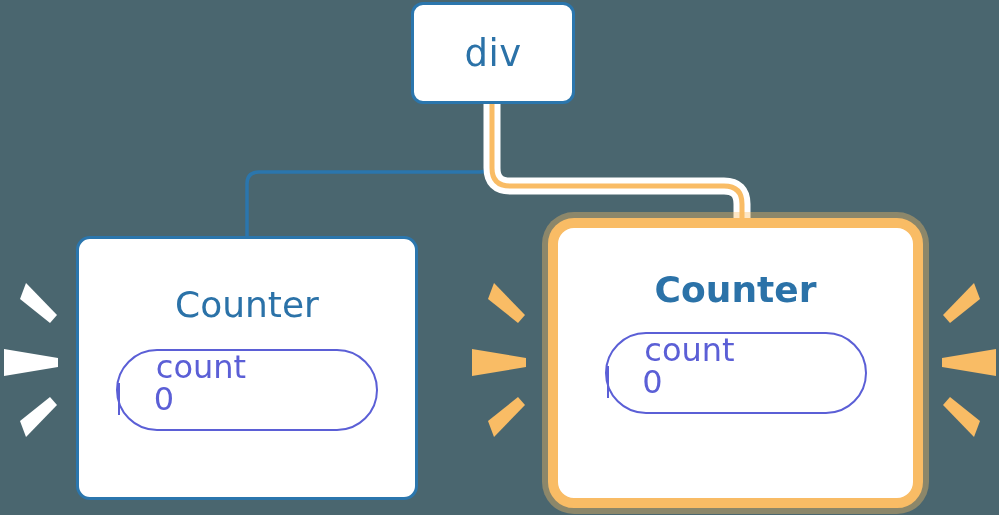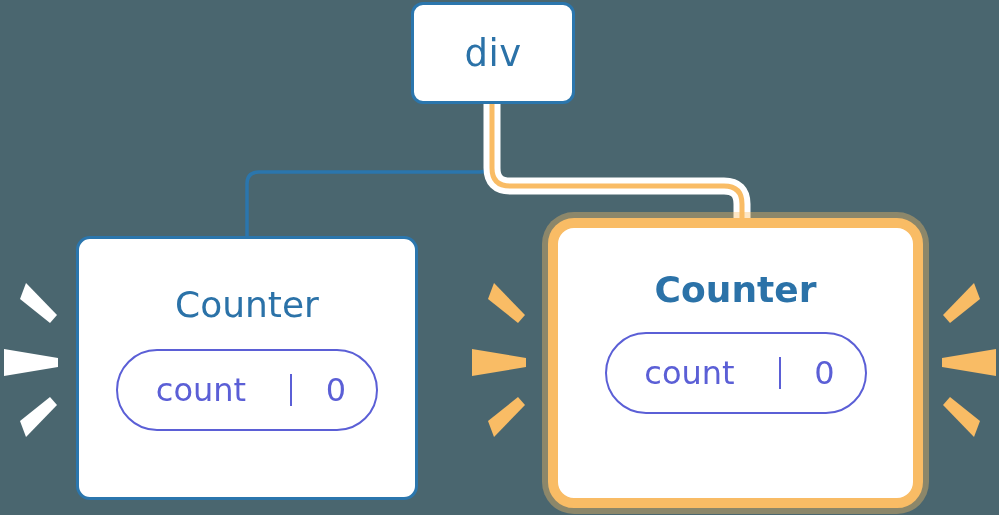--- a/index.html
+++ b/index.html
@@ -97,25 +97,26 @@
     font-size: 36px;
     color: #2b72a8;
     font-weight: 700;
     line-height: 1;
   }
 
   
   .pill {
     position: relative;
     display: flex;
-    align-items: center;
+    align-items: flex-start;
     border: 2px solid #5b5fd6;
     border-radius: 999px;
     background: transparent;
     box-sizing: border-box;
+    flex-direction: column;
   }
   .pill-key, .pill-val {
     display: flex;
     align-items: center;
     justify-content: center;
     color: #5b5fd6;
     font-size: 32px;
     font-weight: 400;
     line-height: 1;
     box-sizing: border-box;

